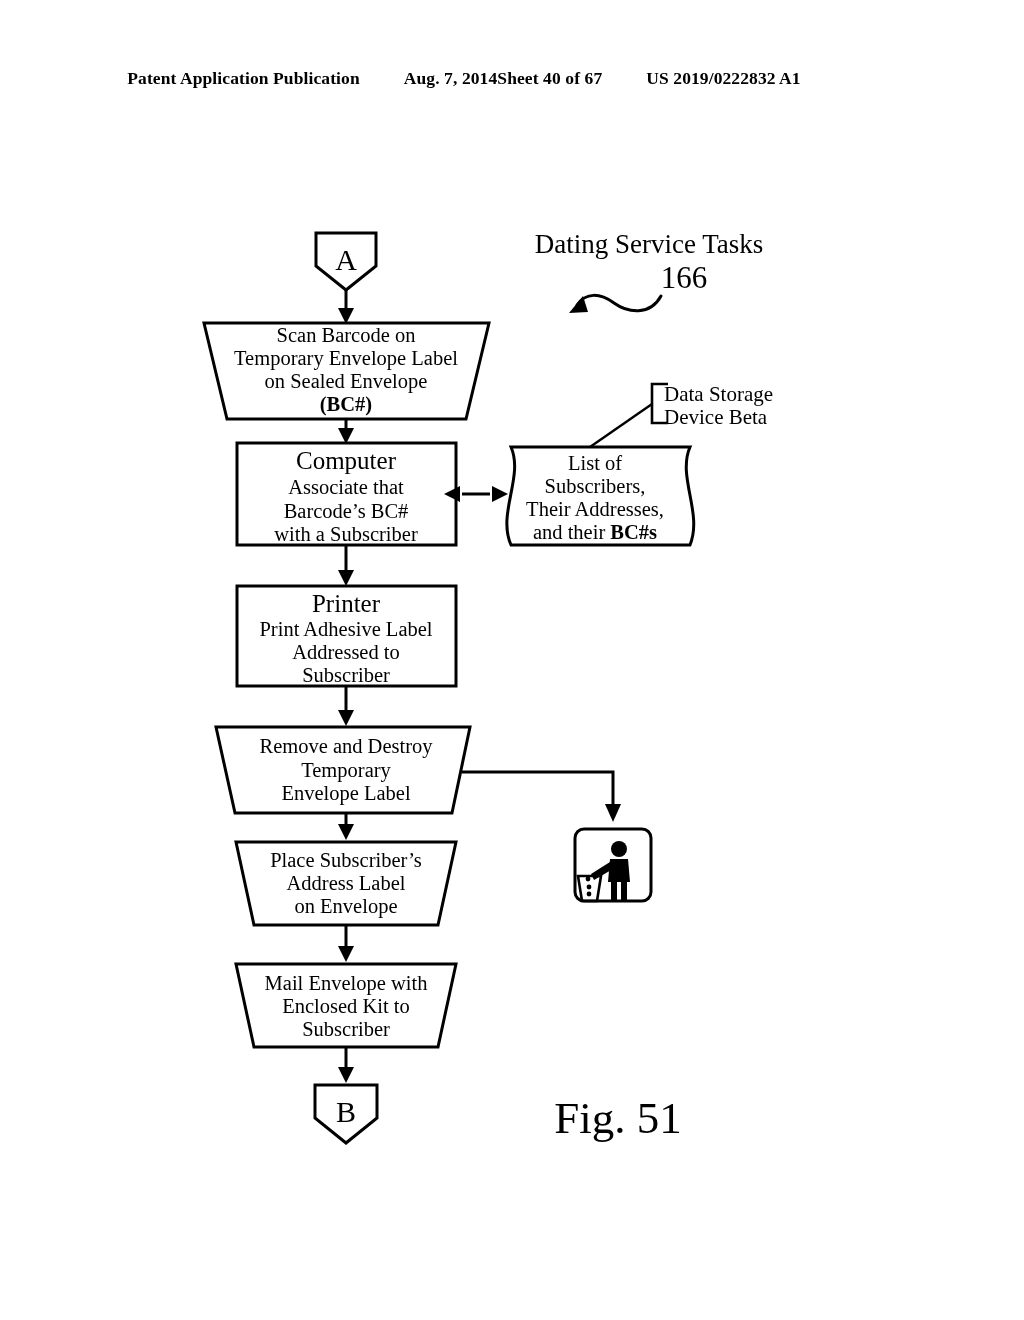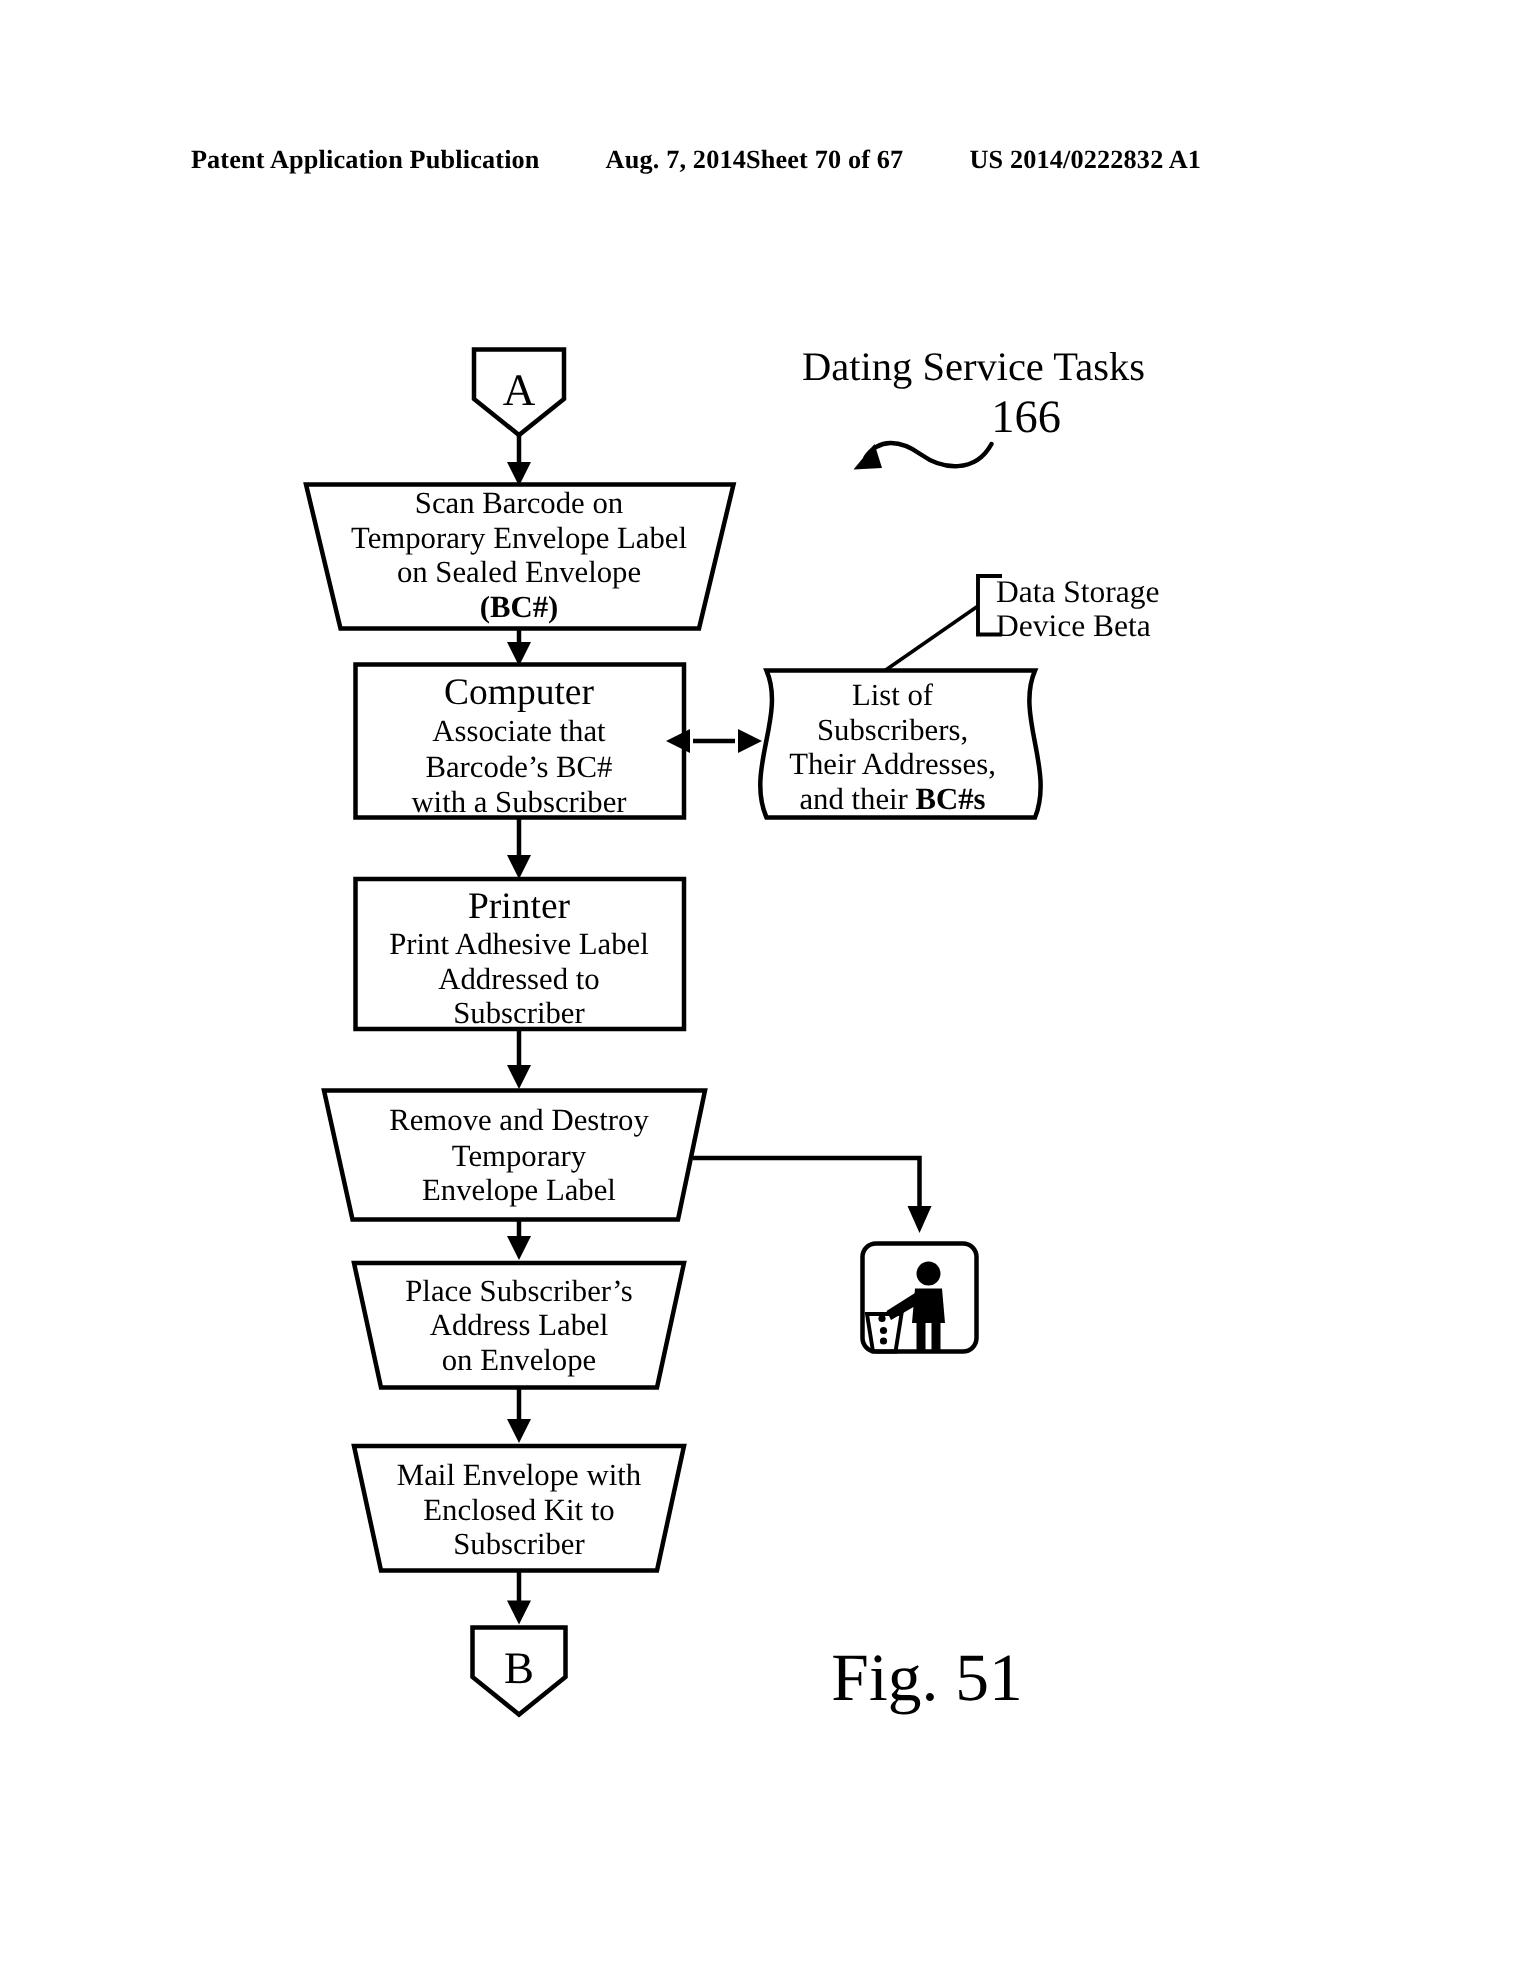--- a/index.html
+++ b/index.html
@@ -12,21 +12,21 @@
     height: 1320px;
     position: relative;
     font-family: "Liberation Serif", "DejaVu Serif", serif;
     color: #000000;
     overflow: hidden;
   }
 
   
   #page-header {
     position: absolute;
-    top: 96px;
+    top: 68px;
     left: 0;
     width: 928px;
     height: 30px;
     display: flex;
     flex-direction: row;
     align-items: baseline;
     justify-content: center;
     font-family: "Liberation Serif", "DejaVu Serif", serif;
     font-weight: bold;
     font-size: 17.5px;
@@ -94,22 +94,22 @@
   .t-refnum     { font-size: 31px; }
   .t-callout    { font-size: 21px; }
   .t-figure     { font-size: 45px; }
 </style>
 </head>
 <body>
 
 <div id="page-header">
   <span class="hdr-pub">Patent Application Publication</span>
   <span class="hdr-date">Aug. 7, 2014</span>
-  <span class="hdr-sheet">Sheet 70 of 67</span>
-  <span class="hdr-num">US 2014/0222832 A1</span>
+  <span class="hdr-sheet">Sheet 40 of 67</span>
+  <span class="hdr-num">US 2019/0222832 A1</span>
 </div>
 
 <div id="diagram">
 <svg width="1024" height="1320" viewBox="0 0 1024 1320" xmlns="http://www.w3.org/2000/svg">
 
   <text class="t-heading" x="649" y="253" text-anchor="middle">Dating Service Tasks</text>
   <text class="t-refnum" x="684" y="288" text-anchor="middle">166</text>
 
   <g>
     <path class="curve-arrow" d="M 661 296 C 650 316, 628 313, 614 303 C 600 293, 586 292, 577 305"></path>

